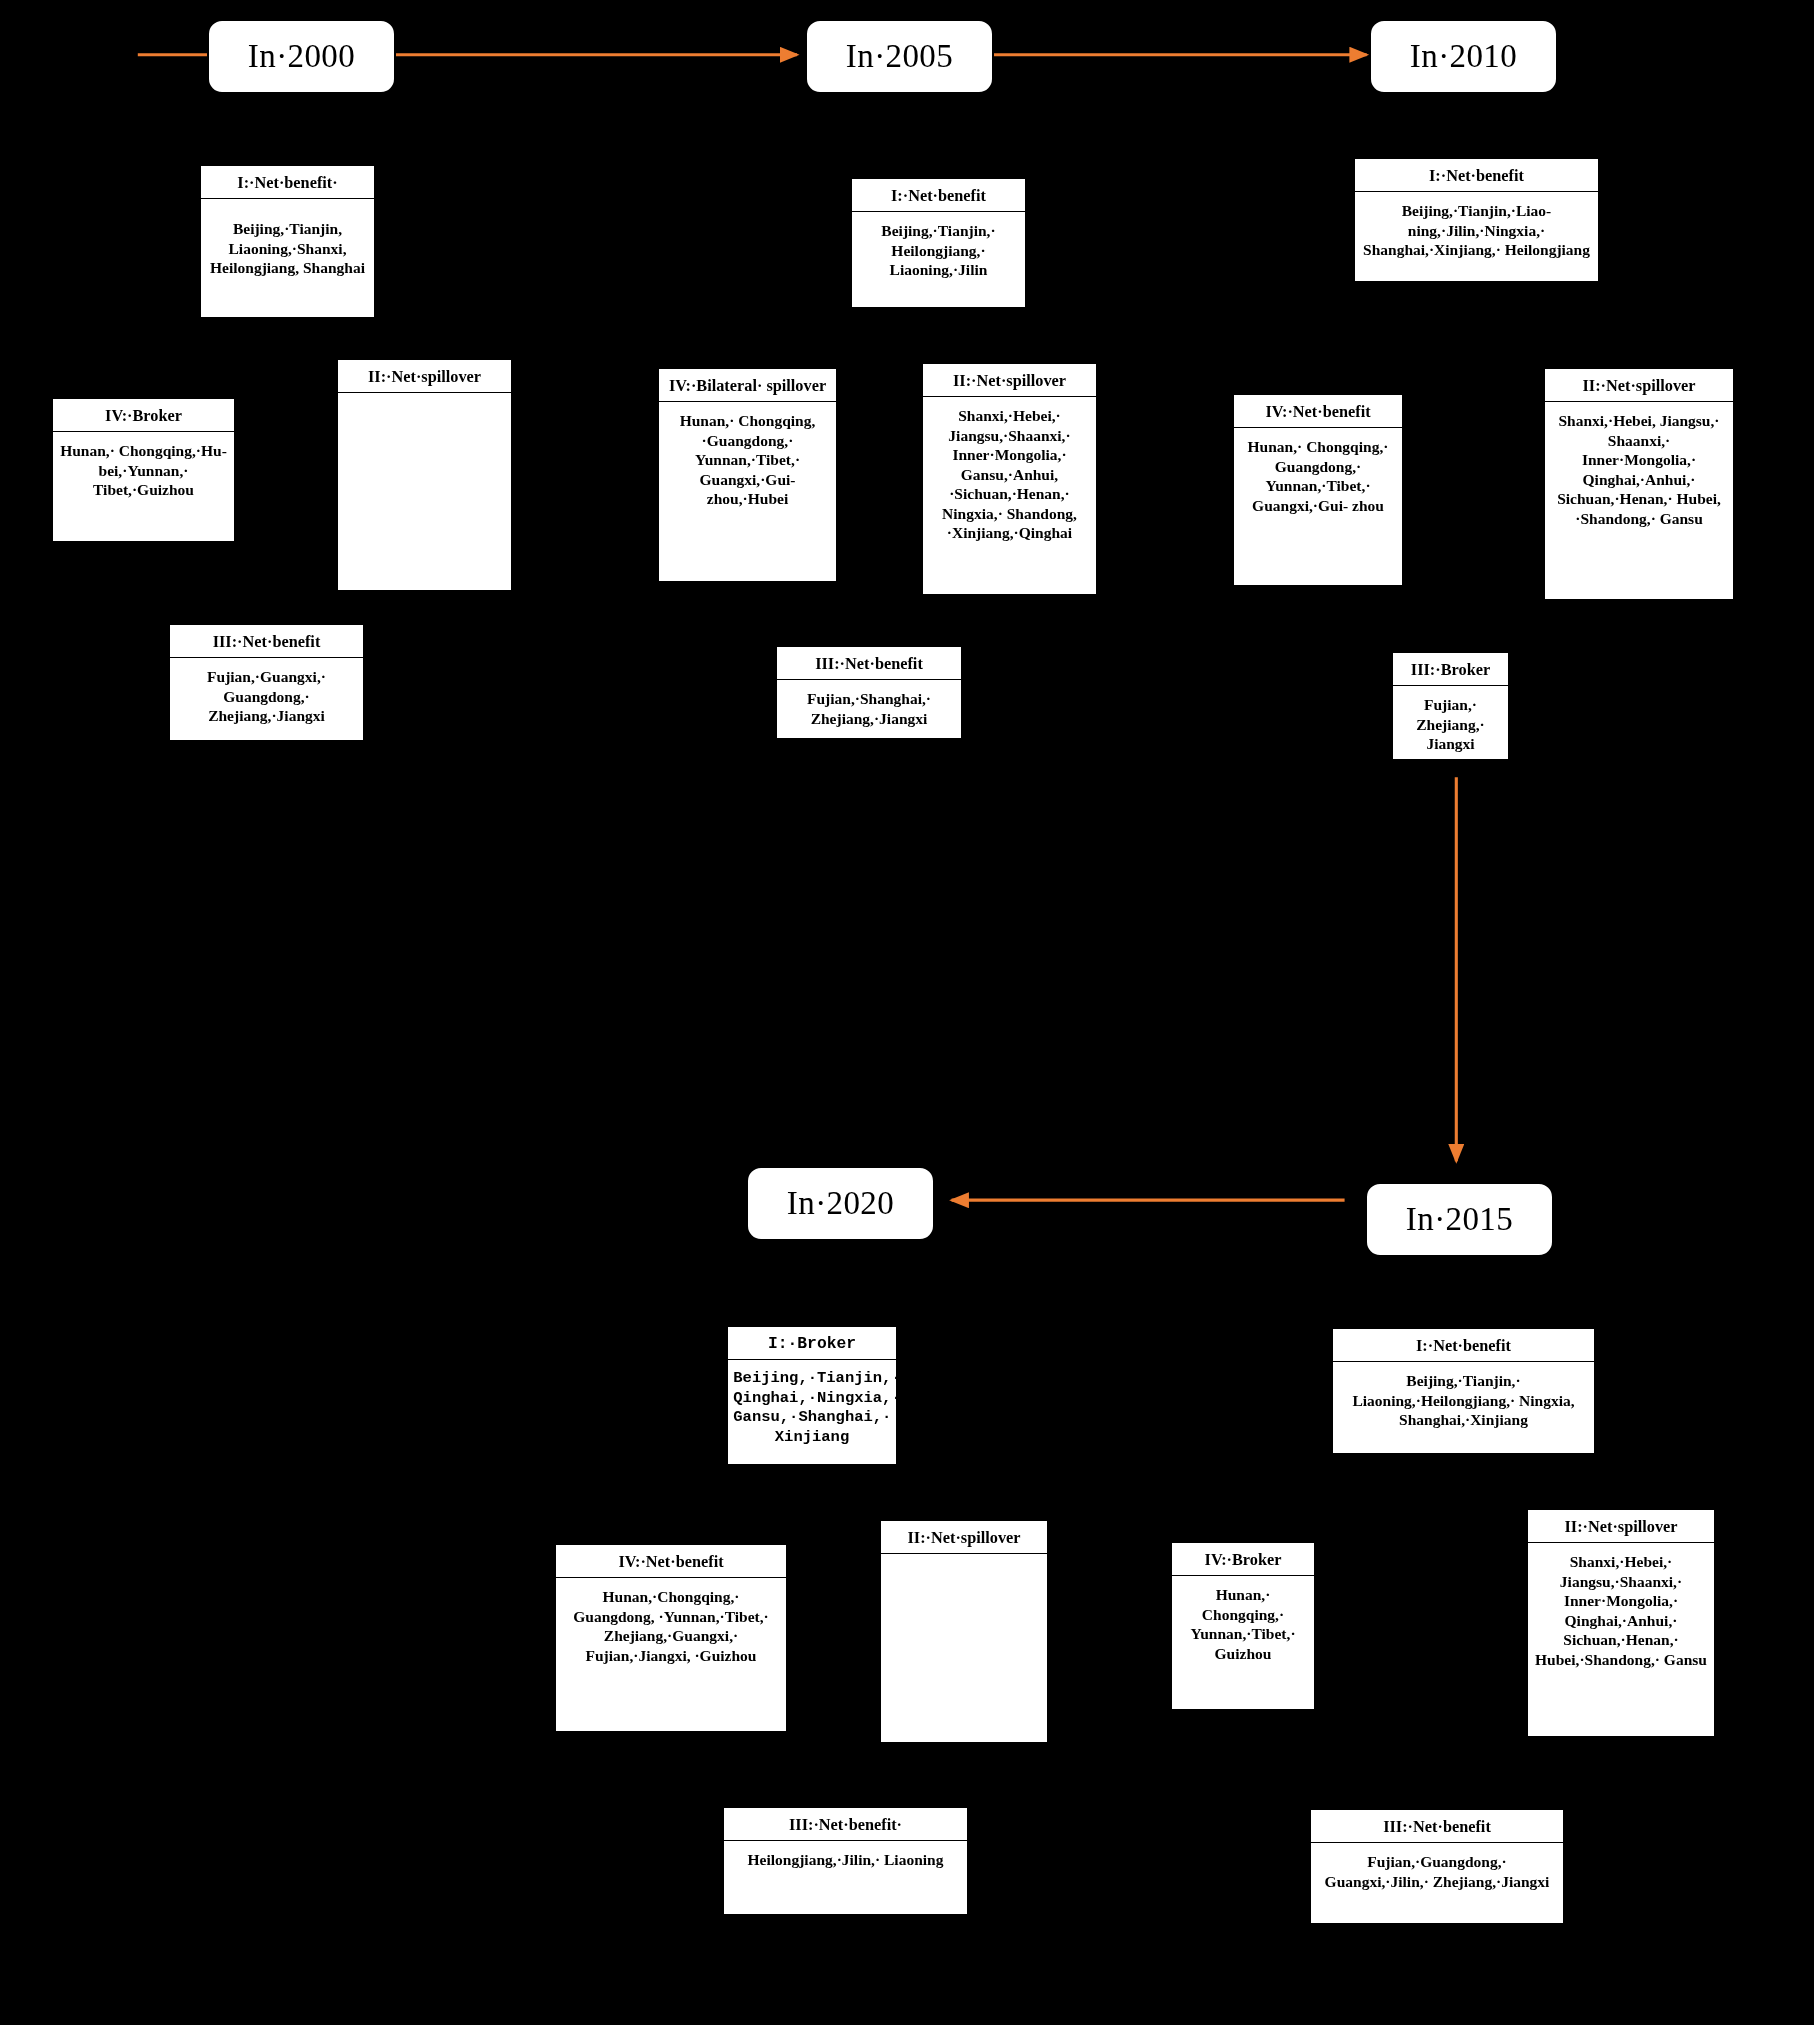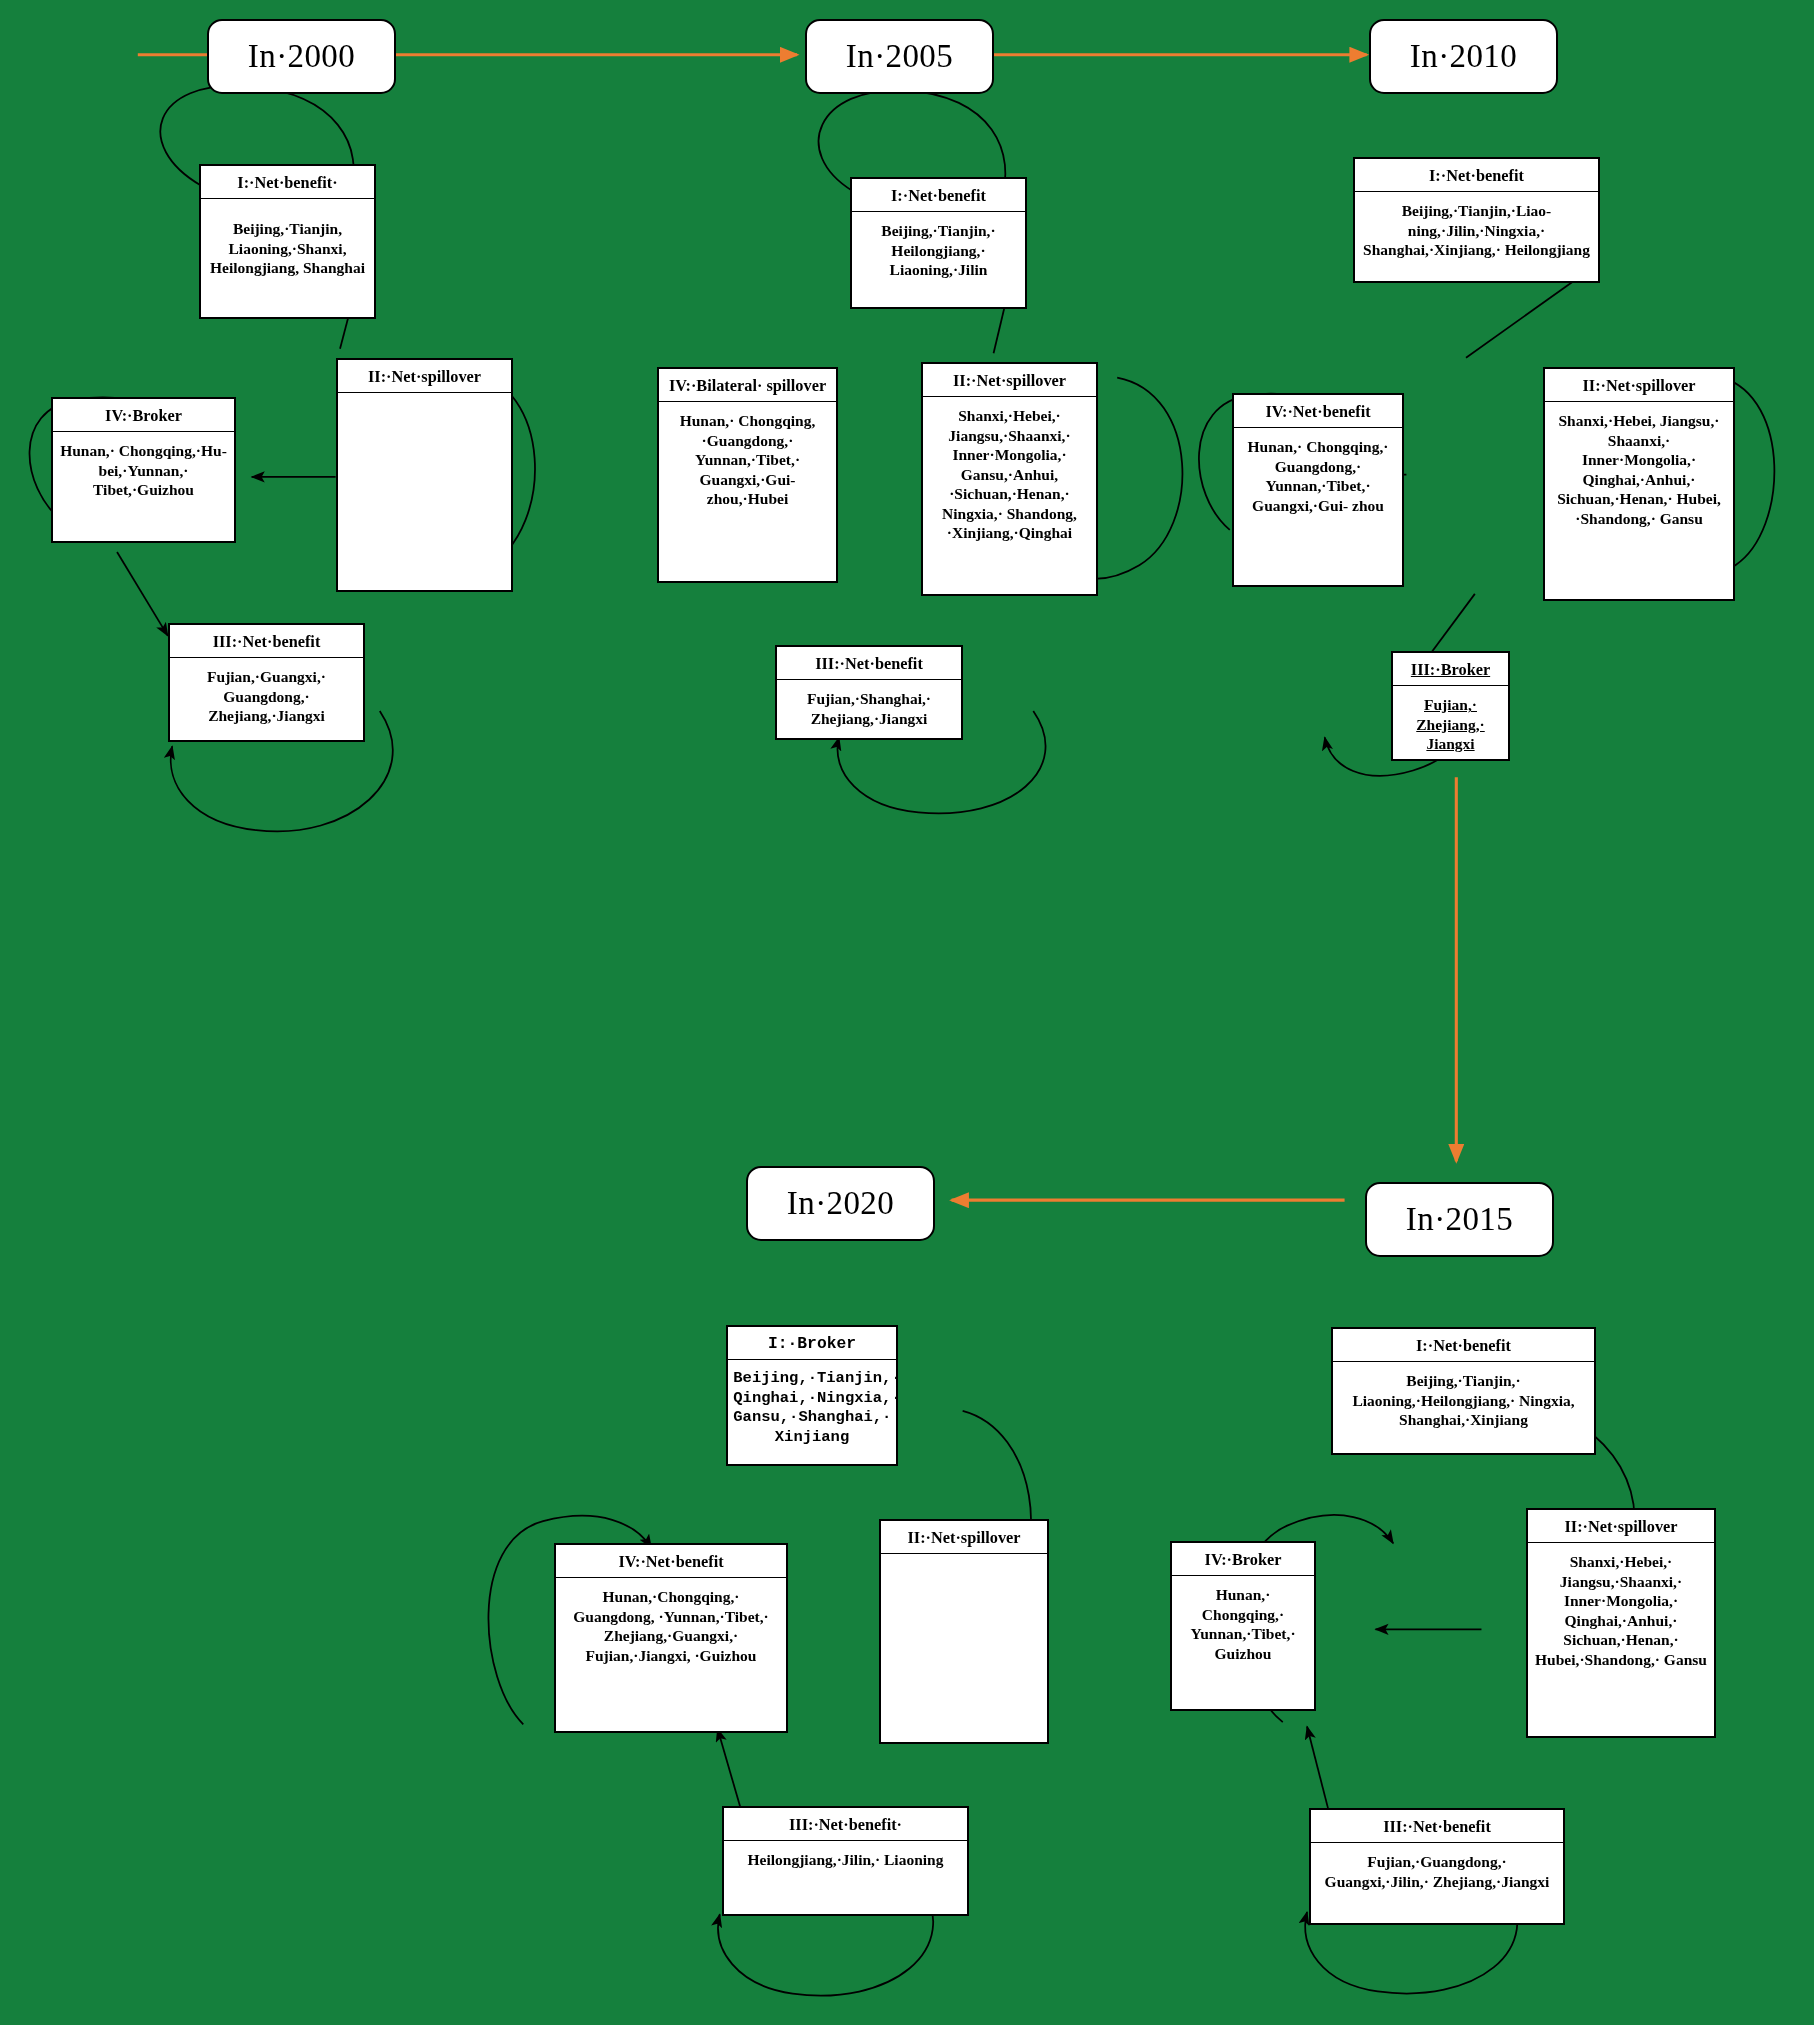--- a/index.html
+++ b/index.html
@@ -1,17 +1,17 @@
 <!DOCTYPE html>
 <html style="font-size:7px"><head>
 <meta charset="utf-8">
 <style>
   html,body{margin:0;padding:0;background:#fff;}
   body{font-family:"Liberation Serif", serif;}
-  #canvas{position:relative;width:1814px;height:2025px;background:#15803d;overflow:hidden;}
+  #canvas{position:relative;width:1814px;height:2025px;background:#000000;overflow:hidden;}
   svg.edges{position:absolute;left:0;top:0;width:1814px;height:2025px;pointer-events:none;}
 
   .year-box{
     position:absolute;
     border:2.6px solid #000;
     border-radius:15px;
     background:#fff;
     display:flex;align-items:center;justify-content:center;
     font-size:33px;
     color:#000;
@@ -212,21 +212,21 @@
     <div class="body">
         <span>Shanxi,·Hebei, Jiangsu,· Shaanxi,· Inner·Mongolia,· Qinghai,·Anhui,· Sichuan,·Henan,· Hubei, ·Shandong,· Gansu</span>
       </div>
   </div>
   <div class="qbox" style="left:1232px;top:393px;width:172px;height:194px;">
     <div class="hdr">IV:·Net·benefit</div>
     <div class="body">
         <span>Hunan,· Chongqing,· Guangdong,· Yunnan,·Tibet,· Guangxi,·Gui- zhou</span>
       </div>
   </div>
-  <div class="qbox" style="left:1391px;top:651px;width:119px;height:110px;text-decoration:underline;">
+  <div class="qbox" style="left:1391px;top:651px;width:119px;height:110px;">
     <div class="hdr">III:·Broker</div>
     <div class="body">
         <span>Fujian,· Zhejiang,· Jiangxi</span>
       </div>
   </div>
 
   <div class="qbox" style="left:1331px;top:1327px;width:265px;height:128px;">
     <div class="hdr">I:·Net·benefit</div>
     <div class="body">
         <span>Beijing,·Tianjin,· Liaoning,·Heilongjiang,· Ningxia, Shanghai,·Xinjiang</span>

